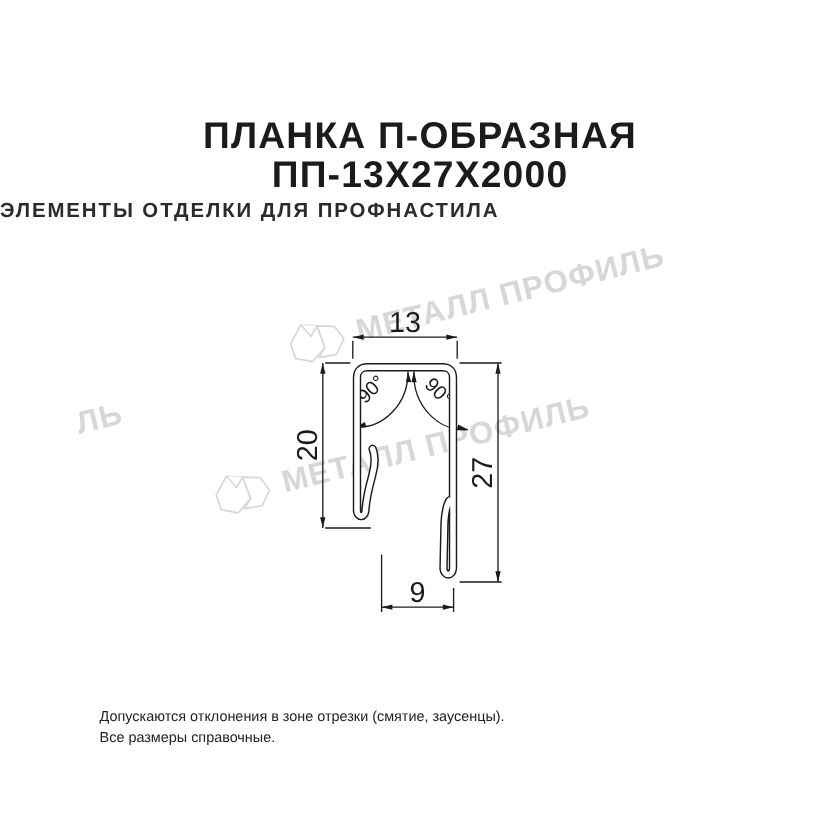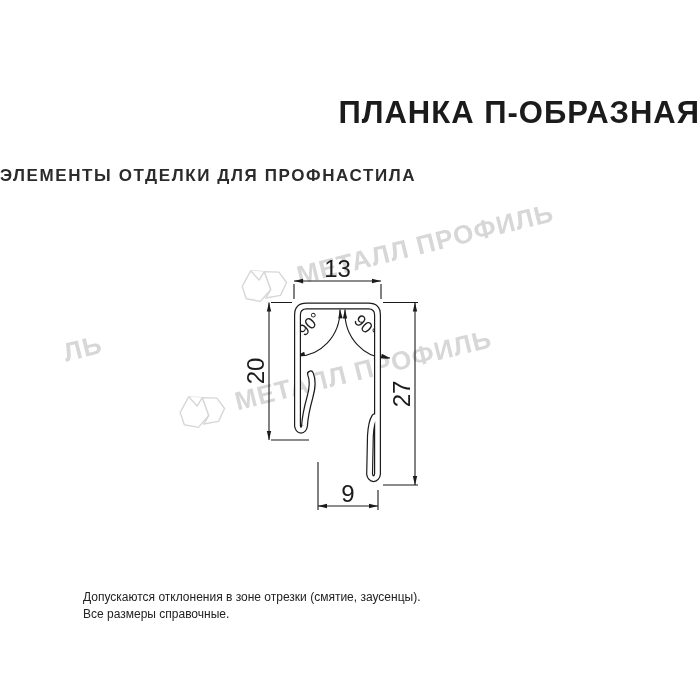--- a/index.html
+++ b/index.html
@@ -2,21 +2,21 @@
 <html><head>
 <meta charset="utf-8">
 <style>
   html,body{margin:0;padding:0;background:#fff;}
   .page{
     position:relative;width:700px;height:700px;background:#fff;overflow:hidden;
     font-family:"Liberation Sans",sans-serif;color:#1b1b1b;
   }
   
   .title-line{
-    position:absolute;left:0;right:0;text-align:right;
+    position:absolute;left:0;right:0;text-align:center;
     font-weight:bold;font-size:31px;letter-spacing:1px;color:#1b1b1b;line-height:1;
   }
   .title-line.l1{top:97px;}
   .title-line.l2{top:130px;}
   .subtitle{
     position:absolute;left:0;right:0;top:166px;text-align:left;
     font-weight:bold;font-size:17px;letter-spacing:1.6px;color:#2b2b2b;
   }
   
   .wm{
@@ -66,20 +66,21 @@
       </g>
     </svg>
     <span>МЕТАЛЛ ПРОФИЛЬ</span>
   </div>
 
   <div class="wm frag" style="left:64px;top:338px;">
     <span>ЛЬ</span>
   </div>
 
   <div class="title-line l1">ПЛАНКА П-ОБРАЗНАЯ</div>
+  <div class="title-line l2">ПП-13Х27Х2000</div>
   <div class="subtitle">ЭЛЕМЕНТЫ ОТДЕЛКИ ДЛЯ ПРОФНАСТИЛА</div>
 
   <svg class="drawing" width="700" height="700" viewBox="0 0 700 700">
 
     <g>
       <path class="dim" d="M294 284 V299 M381 284 V299"></path>
       <path class="dim" d="M294 281 H381"></path>
       <path class="arrow" d="M294 281 L303 278.8 L303 283.2 Z"></path>
       <path class="arrow" d="M381 281 L372 278.8 L372 283.2 Z"></path>
       <text class="dimtext" x="337.5" y="277" text-anchor="middle">13</text>

